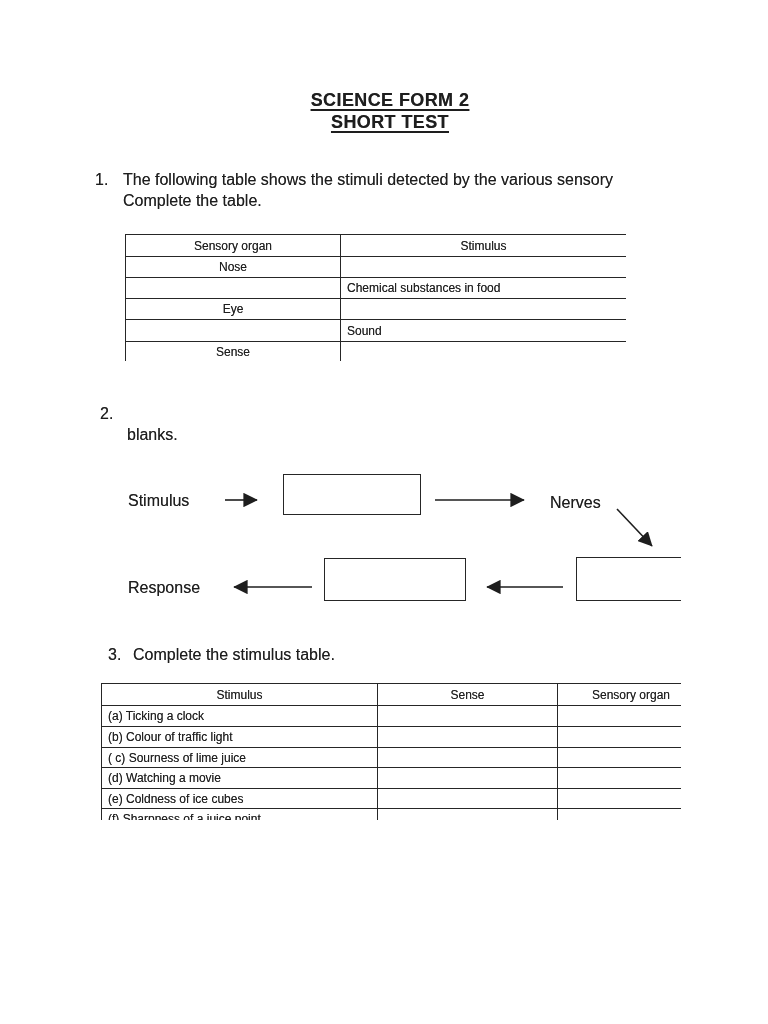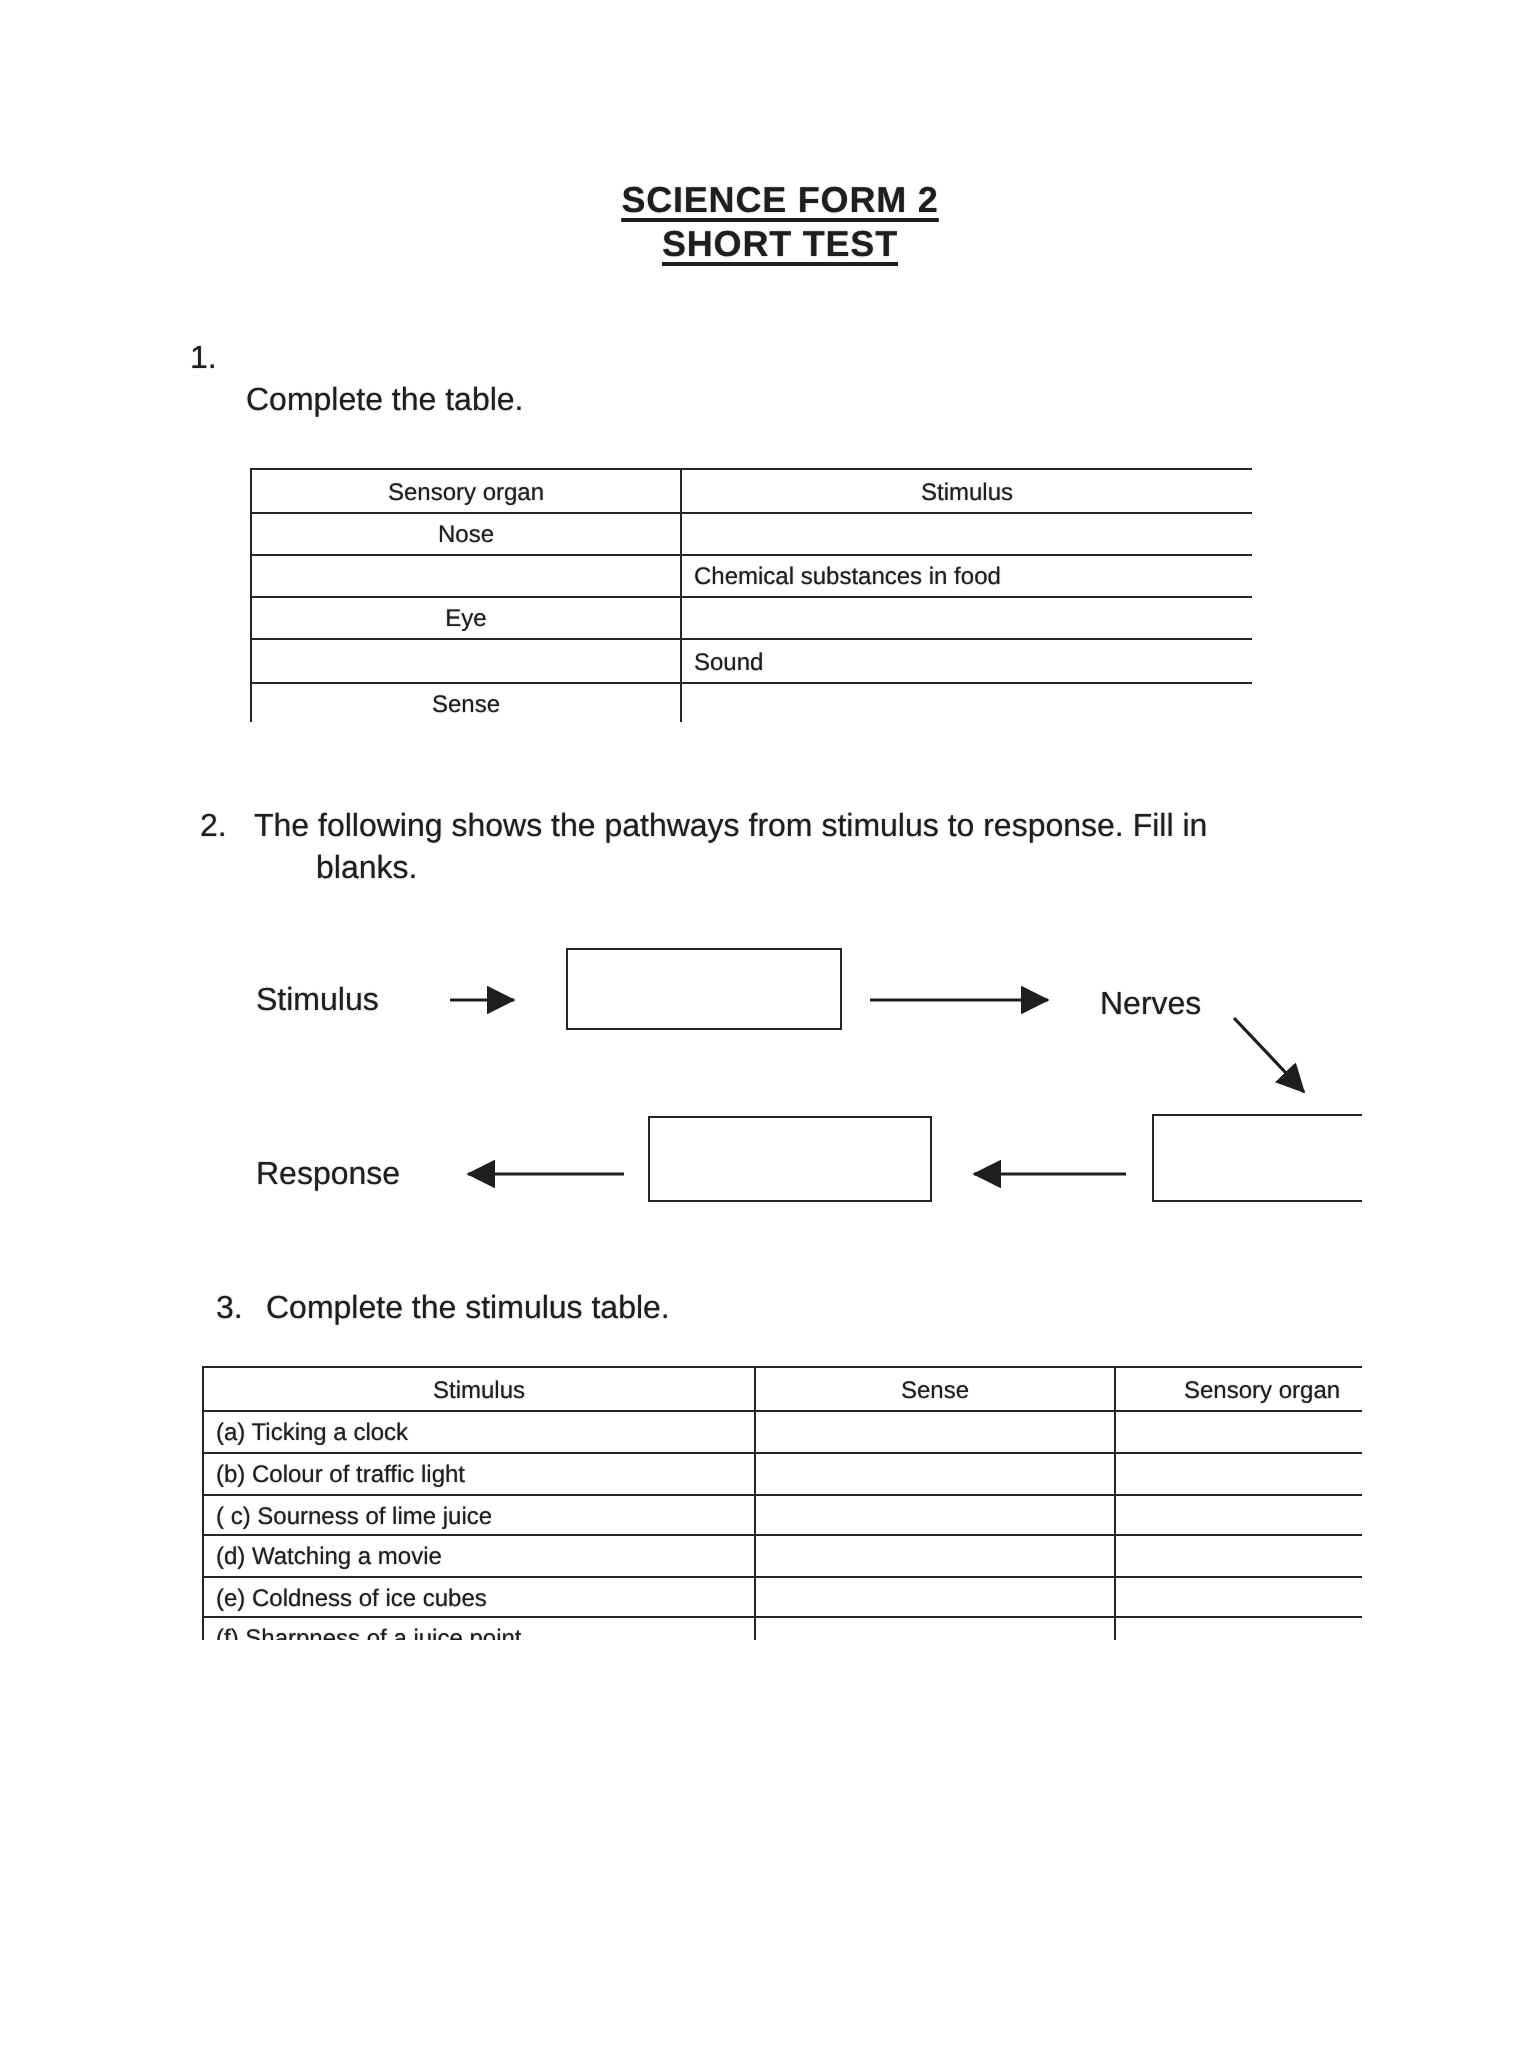--- a/index.html
+++ b/index.html
@@ -41,20 +41,21 @@
 </head>
 <body>
 
 <div class="page">
   <div class="doc-clip">
 
     <div class="abs title-line scantext" style="top:90px;">SCIENCE FORM 2</div>
     <div class="abs title-line scantext" style="top:112px;">SHORT TEST</div>
 
     <div class="abs body-text scantext" style="left:95px;top:170px;">1.</div>
+    <div class="abs body-text scantext" style="left:123px;top:170px;">The following table shows the stimuli detected by the various sensory</div>
     <div class="abs body-text scantext" style="left:123px;top:191px;">Complete the table.</div>
 
     <div class="abs t1-wrap">
       <table class="scan t1">
         <colgroup>
             <col style="width:215px">
             <col style="width:286px">
           </colgroup>
         <tbody>
             <tr style="height:22px">
@@ -79,22 +80,21 @@
         </tr>
         <tr style="height:21px">
           <td class="center scantext">Sense</td>
           <td></td>
         </tr>
       </tbody>
         </table>
     </div>
 
     <div class="abs body-text scantext" style="left:100px;top:404px;">2.</div>
-    <div class="abs body-text scantext" style="left:127px;top:404px;">The following shows the pathways from stimulus to response. Fill in</div>
-    <div class="abs body-text scantext" style="left:127px;top:425px;margin-left:31px;">blanks.</div>
+    <div class="abs body-text scantext" style="left:127px;top:425px;">blanks.</div>
 
     <div class="abs" style="left:0;top:460px;width:688px;height:155px;">
 
       <div class="abs dlabel scantext" style="left:128px;top:491px;margin-top:-460px;"></div>
 
       <div class="abs dlabel scantext" style="left:128px;top:31px;">Stimulus</div>
       <div class="abs dlabel scantext" style="left:550px;top:33px;">Nerves</div>
       <div class="abs dlabel scantext" style="left:128px;top:118px;">Response</div>
 
       <div class="abs dbox" style="left:283px;top:14px;width:136px;height:39px;"></div>

